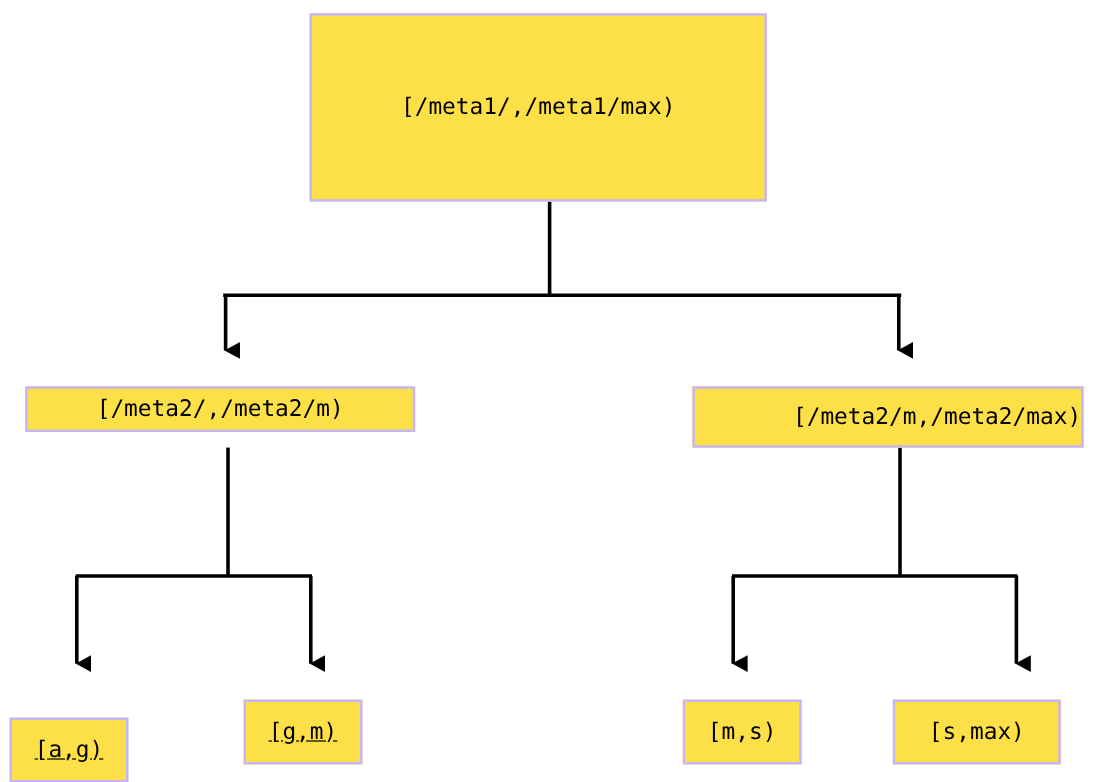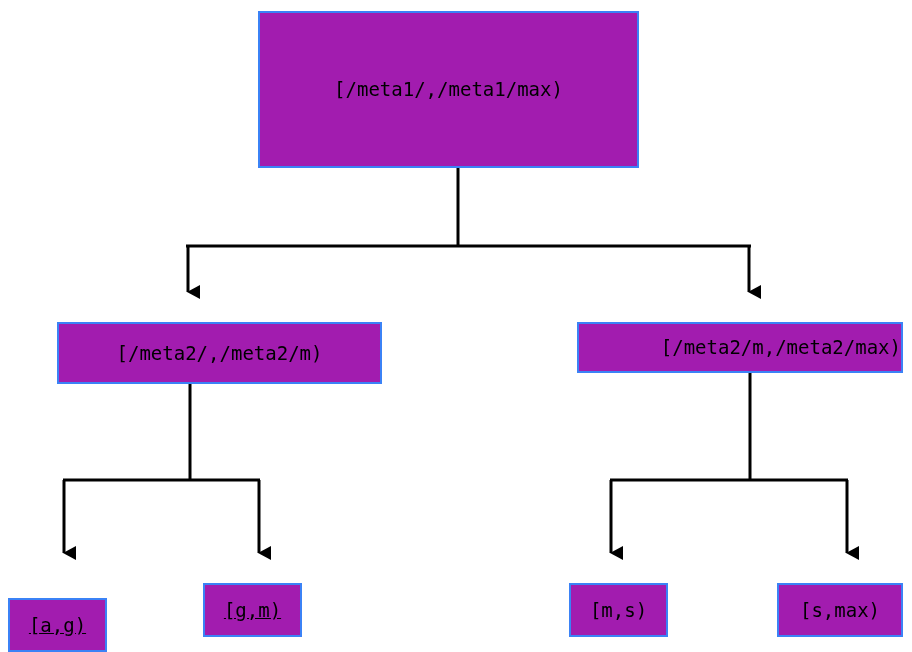--- a/index.html
+++ b/index.html
@@ -21,22 +21,22 @@
   #edge-layer {
     position: absolute;
     left: 0;
     top: 0;
     width: 912px;
     height: 652px;
   }
   .node {
     position: absolute;
     box-sizing: border-box;
-    background: #a21caf;
-    border: 2px solid #3b82f6;
+    background: #fde047;
+    border: 2px solid #c4b5fd;
     display: flex;
     align-items: center;
     justify-content: center;
     z-index: 2;
   }
   .node-label {
     font-family: "DejaVu Sans Mono", "Liberation Mono", monospace;
     font-size: 19px;
     line-height: 1;
     color: #000000;
@@ -48,22 +48,21 @@
     left: 258px;
     top: 11px;
     width: 381px;
     height: 157px;
   }
   
   #node-meta2-low {
     left: 21px;
     top: 322px;
     width: 325px;
-    height: 62px;
-    margin-left: 36px;
+    height: 38px;
   }
   #node-meta2-high {
     left: 577px;
     top: 322px;
     width: 326px;
     height: 51px;
     justify-content: flex-end;
   }
   
   #node-leaf-ag {
@@ -81,23 +80,23 @@
     text-decoration: underline;
   }
   #node-leaf-ms {
     left: 553px;
     top: 583px;
     width: 99px;
     height: 54px;
     margin-left: 16px;
   }
   #node-leaf-smax {
-    left: 777px;
+    left: 744px;
     top: 583px;
-    width: 126px;
+    width: 140px;
     height: 54px;
   }
 </style>
 </head>
 <body>
 
 <div id="diagram-canvas">
 
   <svg id="edge-layer" width="912" height="652" viewBox="0 0 912 652" xmlns="http://www.w3.org/2000/svg">
     <defs>

